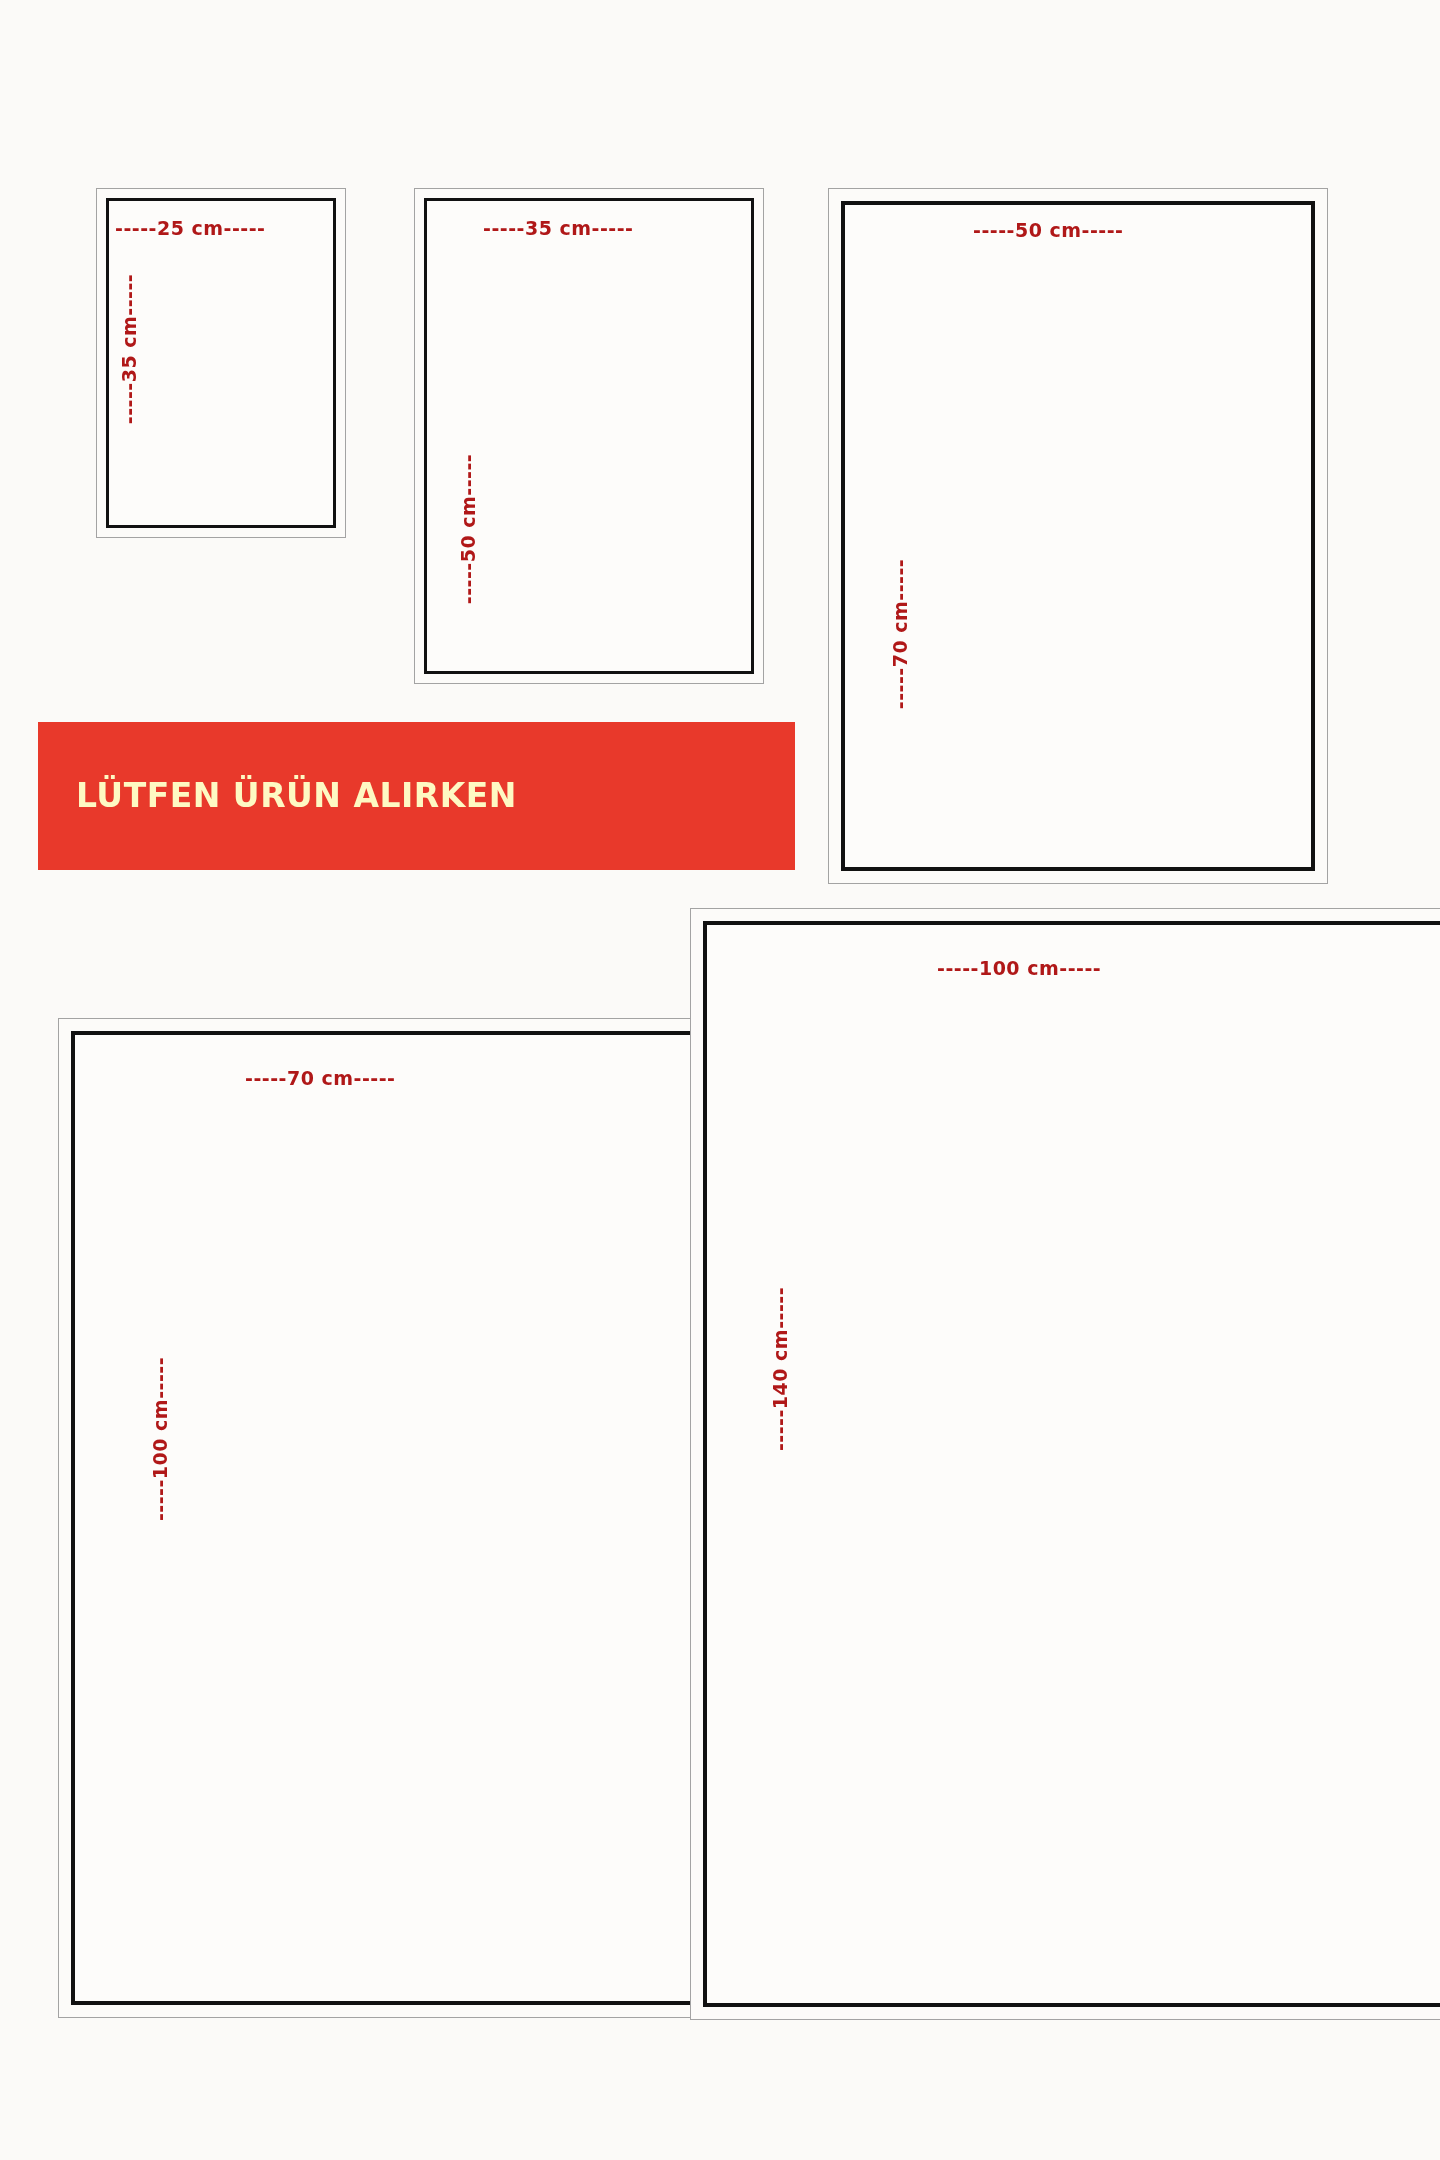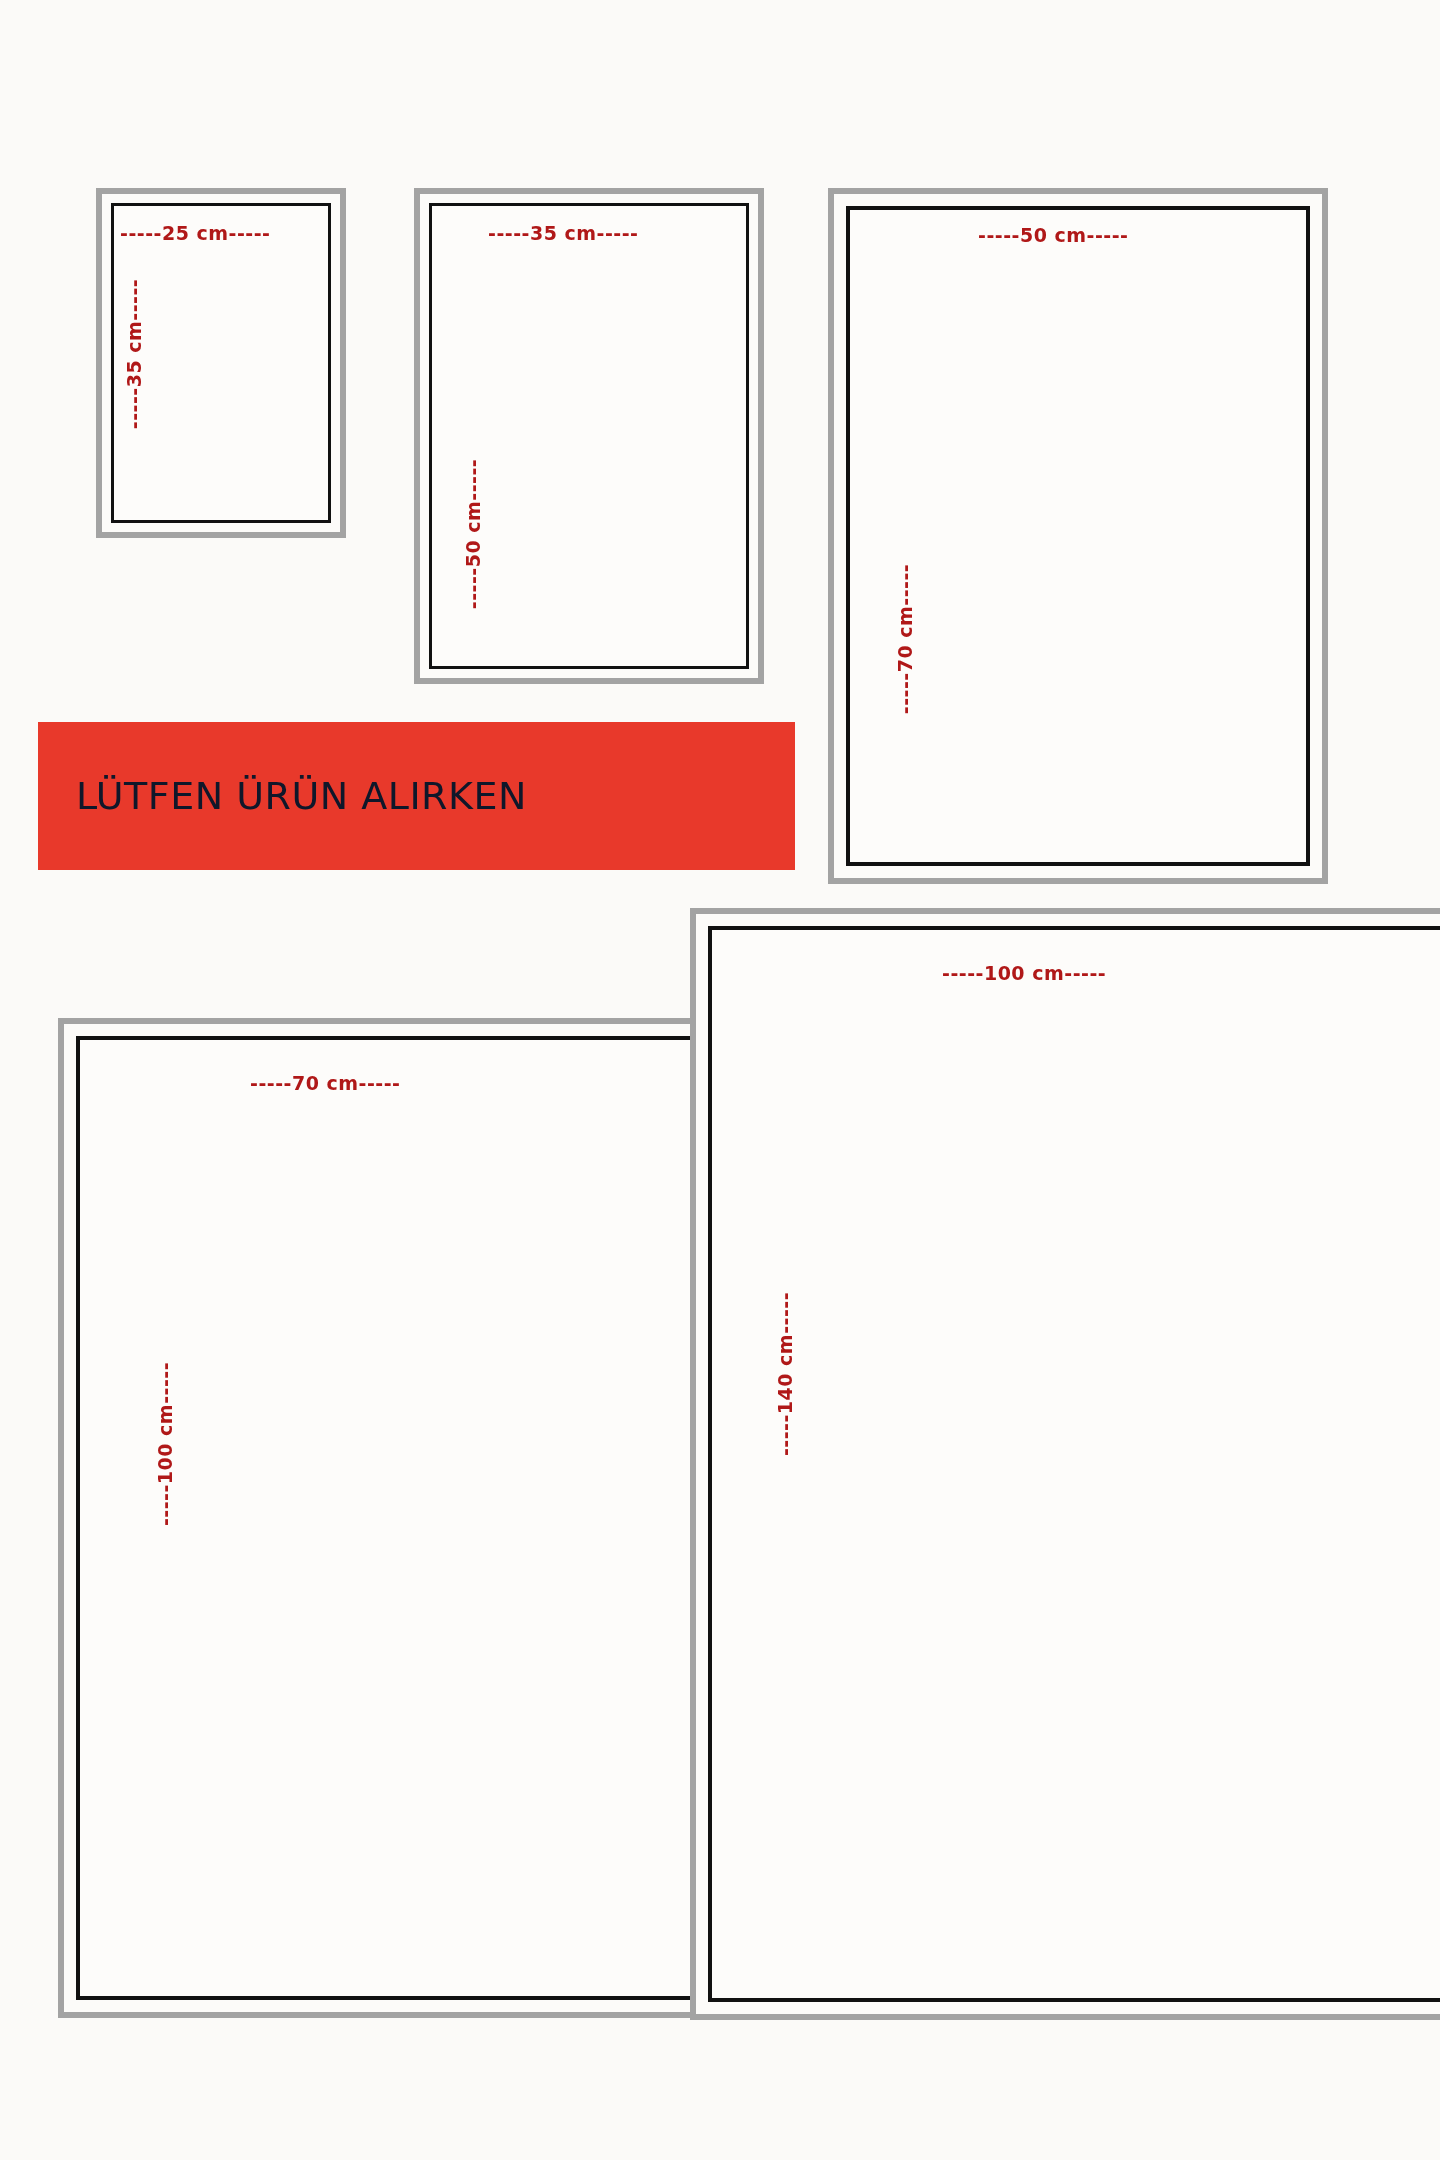--- a/index.html
+++ b/index.html
@@ -21,21 +21,21 @@
     top: 0;
     width: 1440px;
     height: 2160px;
     background: #fbfaf8;
   }
 
   
   .frame {
     position: absolute;
     background: #fcfbf9;
-    border: 6px solid #a3a3a3;
+    border: 1px solid #a3a3a3;
     box-sizing: border-box;
   }
   .frame .inner {
     position: absolute;
     left: 12px;
     top: 12px;
     right: 12px;
     bottom: 12px;
     border: 4px solid #111111;
     box-sizing: border-box;
@@ -77,24 +77,24 @@
   #banner {
     position: absolute;
     background: #e8392b;
     display: flex;
     flex-direction: column;
     justify-content: center;
     padding-left: 38px;
     box-sizing: border-box;
   }
   #banner .line {
-    color: #0f172a;
+    color: #fef9c3;
     font-family: "DejaVu Sans", sans-serif;
-    font-weight: normal;
-    font-size: 38px;
+    font-weight: bold;
+    font-size: 33px;
     letter-spacing: 0.5px;
     line-height: 1.28;
   }
 </style>
 </head>
 <body>
 
 <div id="canvas">
 
   <div class="frame thin" style="left:96px; top:188px; width:250px; height:350px;">

